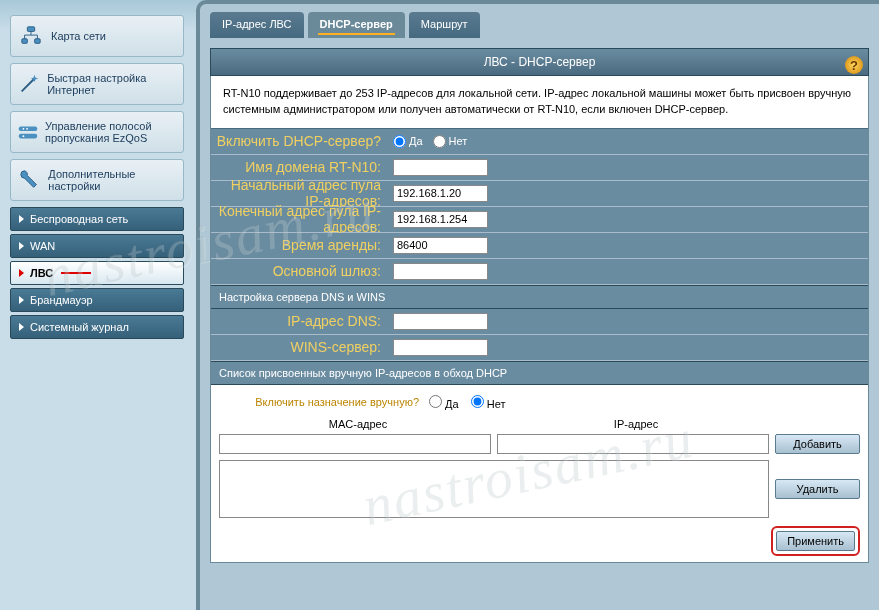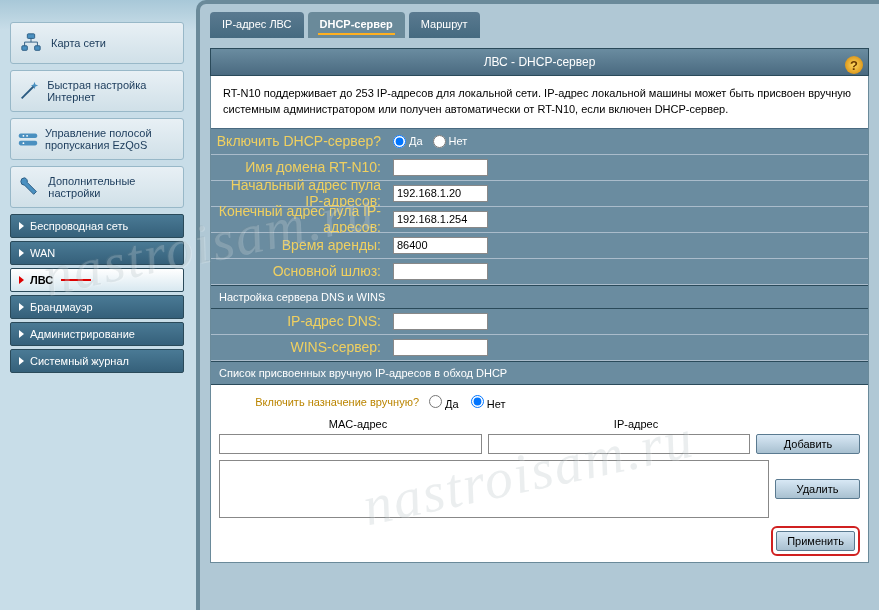--- a/index.html
+++ b/index.html
@@ -1,18 +1,18 @@
 <!DOCTYPE html>
 <html><head>
 <meta charset="utf-8">
 <style>
   * { box-sizing: border-box; margin: 0; padding: 0; font-family: Verdana, Arial, sans-serif; }
   body { background: #d8e8f0; font-size: 11px; width: 879px; height: 610px; overflow: hidden; }
   .outer { width: 879px; height: 610px; background: linear-gradient(#a8c8d8, #c8dde8 30px); position: relative; }
-  .sidebar { position: absolute; left: 10px; top: 22px; width: 174px; }
+  .sidebar { position: absolute; left: 10px; top: 15px; width: 174px; }
   .menu-big { background: linear-gradient(#e8f0f5, #d0e0e8); border: 1px solid #98b8c8; border-radius: 3px; margin-bottom: 6px; display: flex; align-items: center; padding: 8px 6px; cursor: pointer; color: #1a3a5a; }
   .menu-big .icon-box { width: 28px; height: 24px; margin-right: 6px; display: flex; align-items: center; justify-content: center; }
   .menu-big svg { width: 22px; height: 22px; }
   .sub-list { margin-top: 4px; }
   .sub-item { background: linear-gradient(#4a7a95, #35607a); border: 1px solid #2a4a5a; border-radius: 2px; margin-bottom: 3px; color: #fff; padding: 5px 8px; display: flex; align-items: center; cursor: pointer; font-size: 11px; }
   .sub-item.active { background: linear-gradient(#fff, #d8e8f0); color: #000; font-weight: bold; }
   .sub-item.active .indicator { background: #d00; width: 30px; height: 2px; margin-left: 8px; }
   .sub-item .chev { margin-right: 6px; display: inline-block; width: 0; height: 0; border-left: 5px solid #fff; border-top: 4px solid transparent; border-bottom: 4px solid transparent; }
   .sub-item.active .chev { border-left-color: #d00; }
   .main { position: absolute; left: 196px; top: 0; right: 0; bottom: 0; background: #b0c8d5; border-left: 4px solid #6a8a9a; border-top: 4px solid #6a8a9a; border-radius: 10px 0 0 0; padding-top: 8px; }
@@ -113,24 +113,20 @@
           <span class="chev"></span>
           <span>ЛВС</span>
           <span class="indicator"></span>
         </div>
       <div class="sub-item">
           <span class="chev"></span>
           <span>Брандмауэр</span>
         </div>
       <div class="sub-item">
           <span class="chev"></span>
-          <span>Администрирование</span>
-        </div>
-      <div class="sub-item">
-          <span class="chev"></span>
           <span>Системный журнал</span>
         </div>
     </div>
   </div>
 
   <div class="main">
     <div class="tabs">
       <div class="tab"><span>IP-адрес ЛВС</span></div>
       <div class="tab active"><span>DHCP-сервер</span><span class="tab-underline"></span></div>
       <div class="tab"><span>Маршрут</span></div>
@@ -214,21 +210,21 @@
             <label><input type="radio" name="manual" checked="" style=""> <span>Нет</span></label>
           </div>
           <div class="cols">
             <div>MAC-адрес</div>
             <div>IP-адрес</div>
             <div style="flex:0 0 85px"></div>
           </div>
           <div class="inputs-row">
             <input type="text" style="">
             <input type="text" style="">
-            <button class="btn" style="width:104px">Добавить</button>
+            <button class="btn" style="width:85px">Добавить</button>
           </div>
           <div class="list-area">
             <textarea style=""></textarea>
             <div class="list-actions">
                 <button class="btn" style="width:85px">Удалить</button>
               </div>
           </div>
           <div class="apply-row">
             <span class="apply-box">
               <button class="btn">Применить</button>

